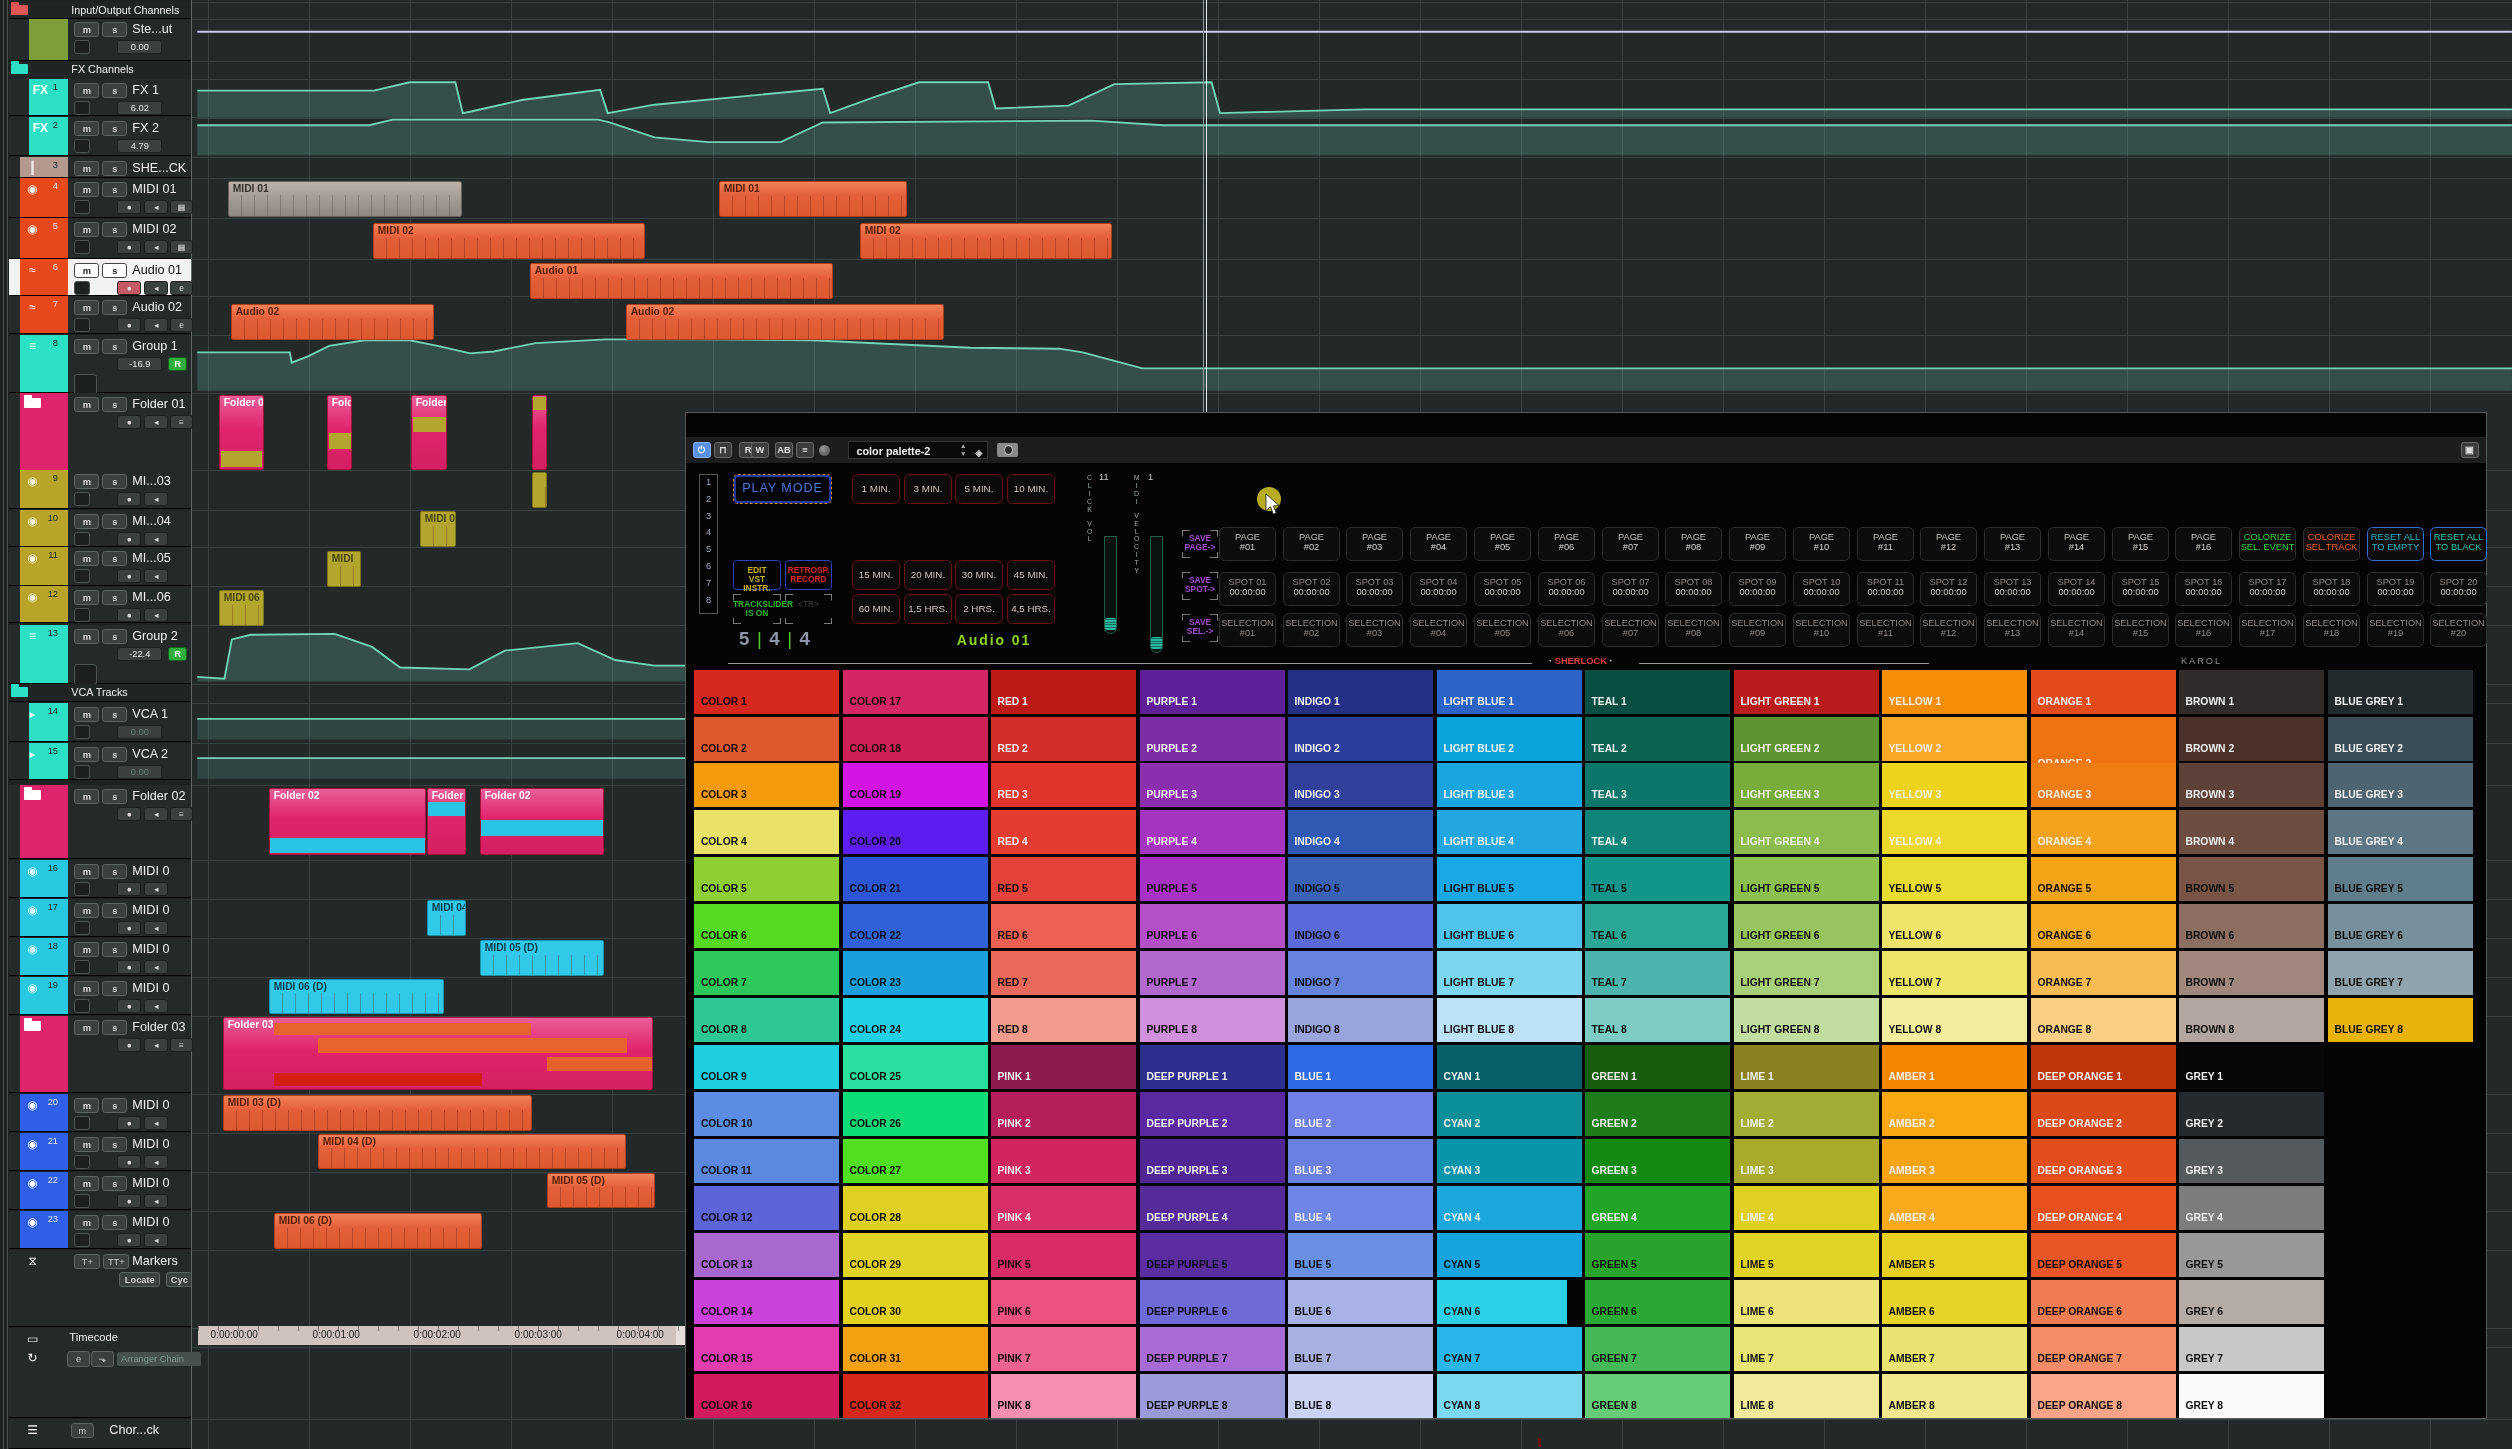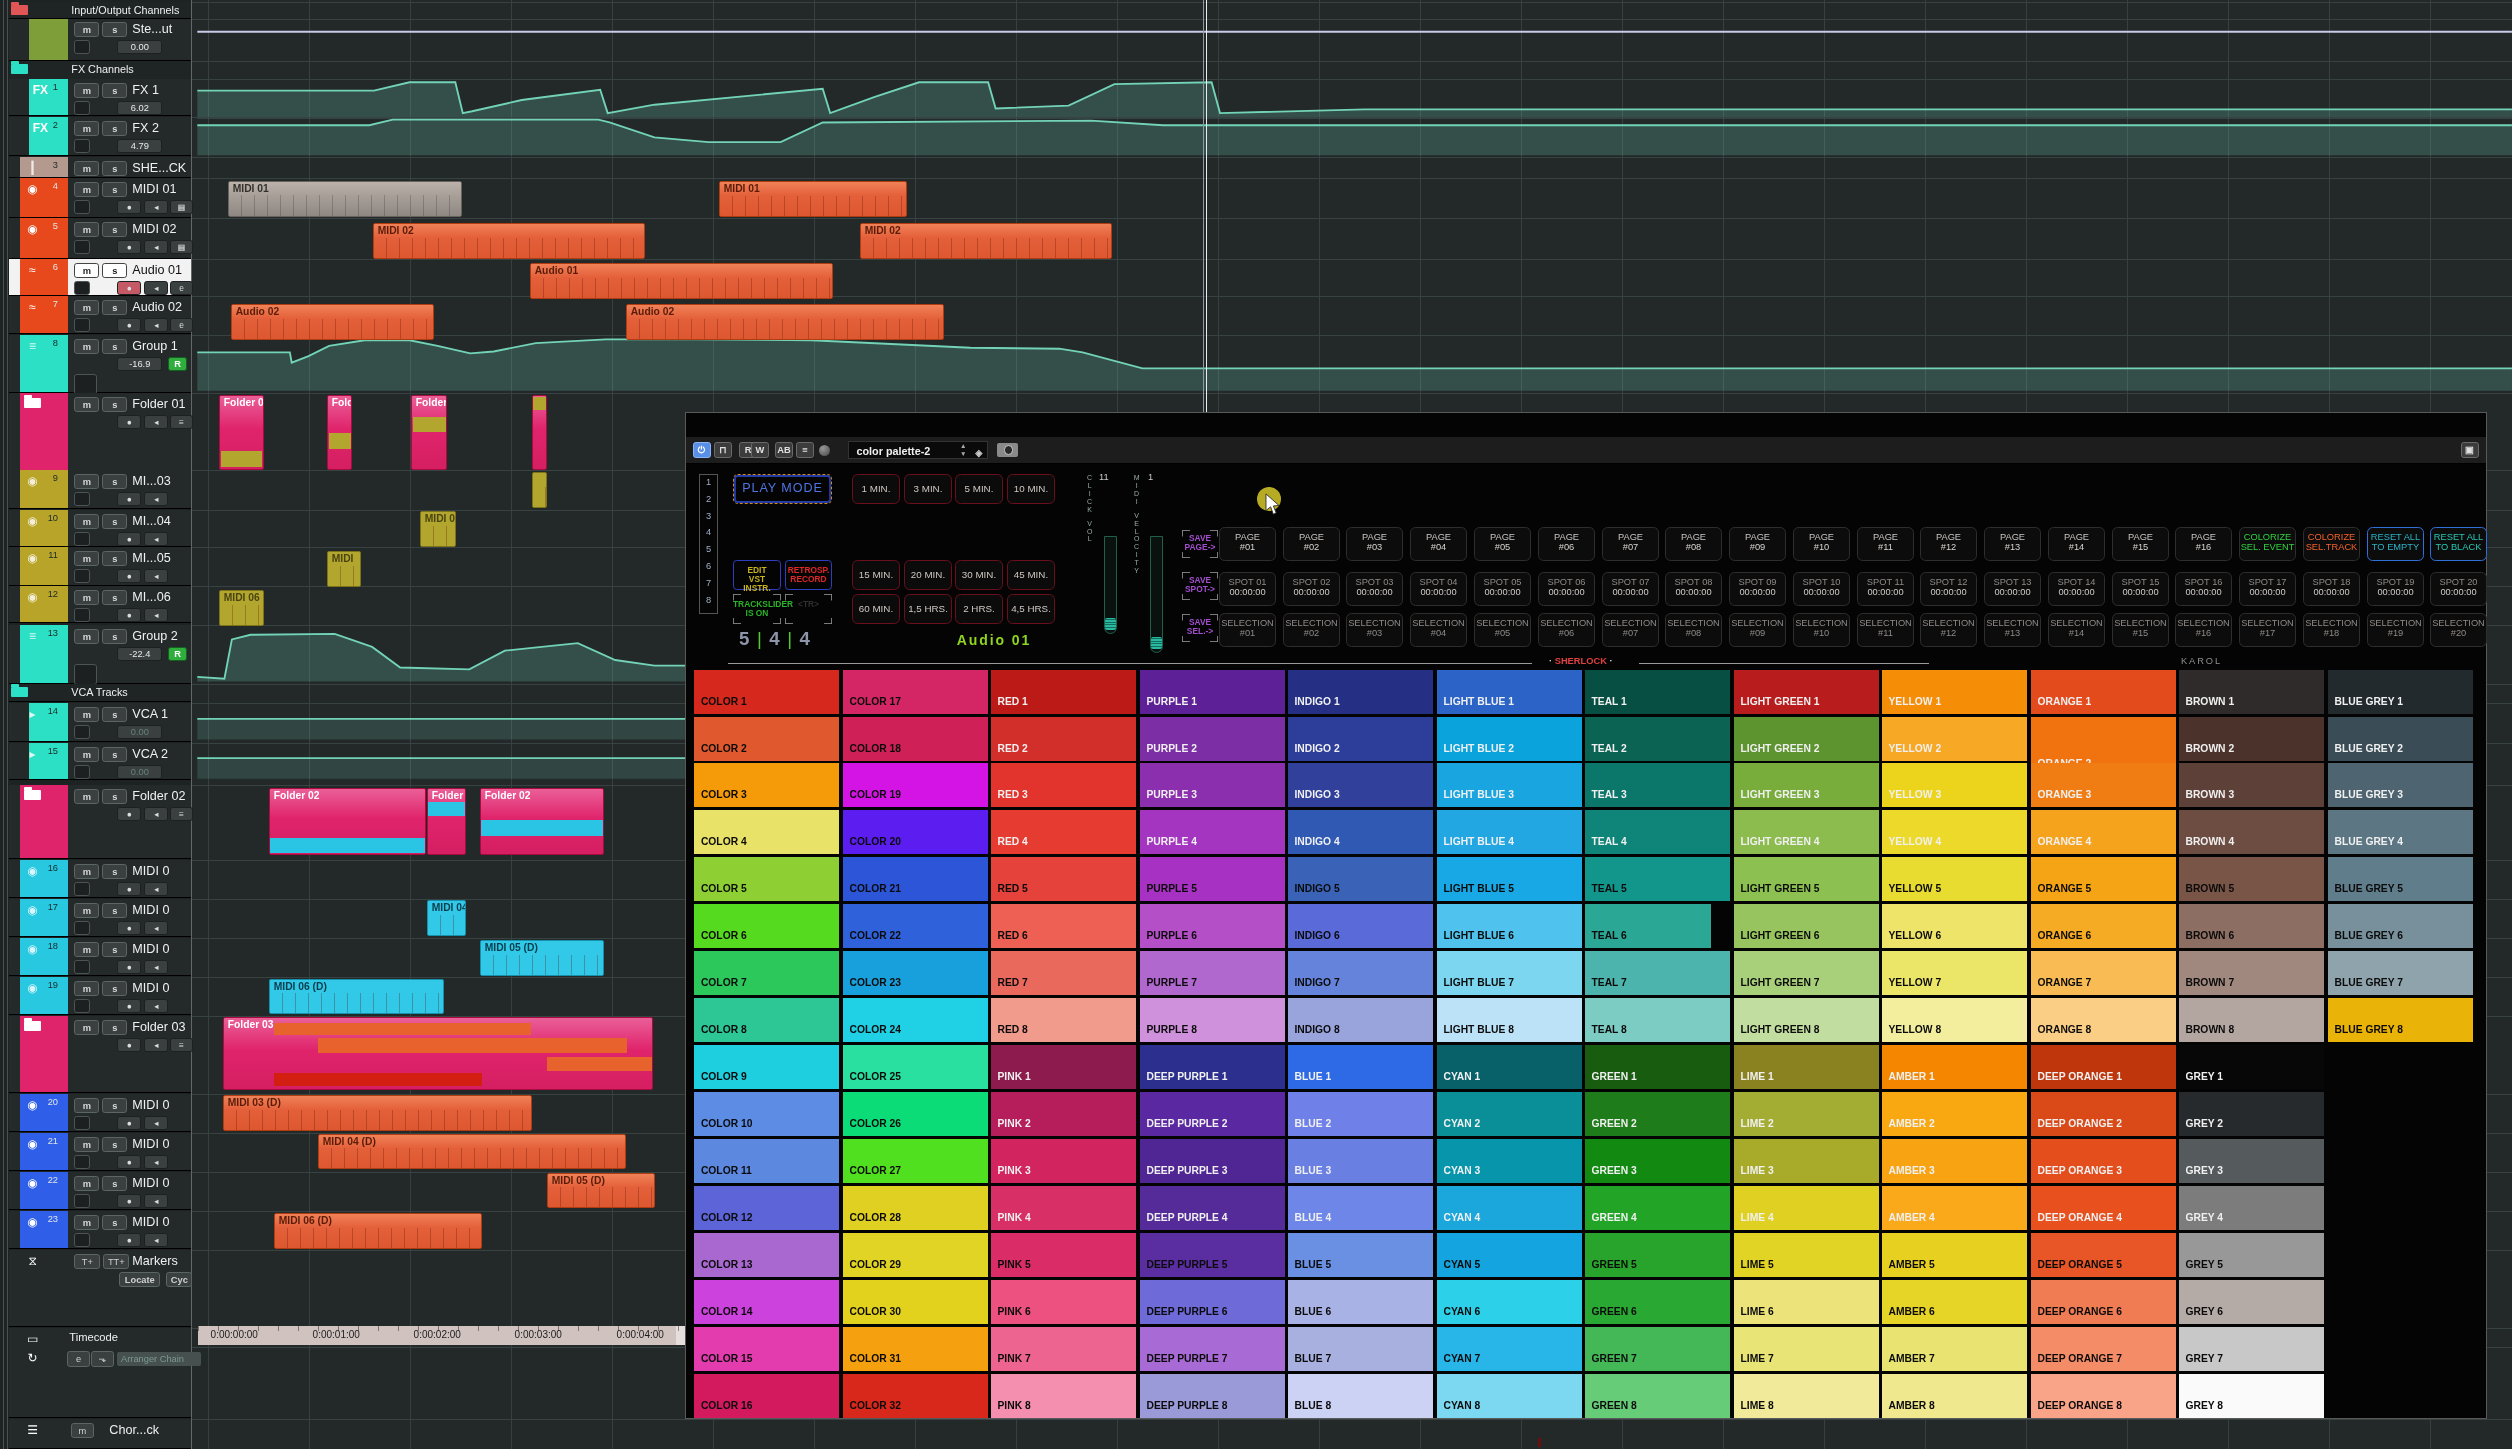--- a/index.html
+++ b/index.html
@@ -647,29 +647,29 @@
         <div class="cell" style="left: 751px; top: 347px; width: 145px; height: 44px; background: rgb(34, 167, 226); color: rgb(240, 240, 240);">LIGHT BLUE 4</div>
         <div class="cell" style="left: 751px; top: 394px; width: 145px; height: 44px; background: rgb(24, 168, 230); color: rgb(11, 11, 11);">LIGHT BLUE 5</div>
         <div class="cell" style="left: 751px; top: 441px; width: 145px; height: 44px; background: rgb(79, 195, 238); color: rgb(11, 11, 11);">LIGHT BLUE 6</div>
         <div class="cell" style="left: 751px; top: 488px; width: 145px; height: 44px; background: rgb(124, 214, 240); color: rgb(11, 11, 11);">LIGHT BLUE 7</div>
         <div class="cell" style="left: 751px; top: 535px; width: 145px; height: 44px; background: rgb(188, 226, 248); color: rgb(11, 11, 11);">LIGHT BLUE 8</div>
         <div class="cell" style="left: 751px; top: 582px; width: 145px; height: 44px; background: rgb(8, 96, 104); color: rgb(240, 240, 240);">CYAN 1</div>
         <div class="cell" style="left: 751px; top: 629px; width: 145px; height: 44px; background: rgb(10, 143, 152); color: rgb(240, 240, 240);">CYAN 2</div>
         <div class="cell" style="left: 751px; top: 676px; width: 145px; height: 44px; background: rgb(7, 149, 172); color: rgb(240, 240, 240);">CYAN 3</div>
         <div class="cell" style="left: 751px; top: 723px; width: 145px; height: 44px; background: rgb(27, 166, 220); color: rgb(240, 240, 240);">CYAN 4</div>
         <div class="cell" style="left: 751px; top: 770px; width: 145px; height: 44px; background: rgb(20, 164, 224); color: rgb(11, 11, 11);">CYAN 5</div>
-        <div class="cell" style="left: 751px; top: 817px; width: 145px; height: 44px; background: rgb(44, 208, 232); color: rgb(11, 11, 11);">CYAN 6</div>
+        <div class="cell" style="left: 751px; top: 817px; width: 130px; height: 44px; background: rgb(44, 208, 232); color: rgb(11, 11, 11);">CYAN 6</div>
         <div class="cell" style="left: 751px; top: 864px; width: 145px; height: 44px; background: rgb(40, 182, 232); color: rgb(11, 11, 11);">CYAN 7</div>
         <div class="cell" style="left: 751px; top: 911px; width: 145px; height: 44px; background: rgb(124, 216, 240); color: rgb(11, 11, 11);">CYAN 8</div>
         <div class="cell" style="left: 899px; top: 207px; width: 145px; height: 44px; background: rgb(7, 79, 66); color: rgb(240, 240, 240);">TEAL 1</div>
         <div class="cell" style="left: 899px; top: 254px; width: 145px; height: 44px; background: rgb(11, 99, 83); color: rgb(240, 240, 240);">TEAL 2</div>
         <div class="cell" style="left: 899px; top: 300px; width: 145px; height: 44px; background: rgb(11, 118, 106); color: rgb(240, 240, 240);">TEAL 3</div>
         <div class="cell" style="left: 899px; top: 347px; width: 145px; height: 44px; background: rgb(14, 133, 120); color: rgb(240, 240, 240);">TEAL 4</div>
         <div class="cell" style="left: 899px; top: 394px; width: 145px; height: 44px; background: rgb(18, 150, 140); color: rgb(11, 11, 11);">TEAL 5</div>
-        <div class="cell" style="left: 899px; top: 441px; width: 126px; height: 44px; background: rgb(42, 168, 149); color: rgb(11, 11, 11);">TEAL 6</div>
+        <div class="cell" style="left: 899px; top: 441px; width: 143px; height: 44px; background: rgb(42, 168, 149); color: rgb(11, 11, 11);">TEAL 6</div>
         <div class="cell" style="left: 899px; top: 488px; width: 145px; height: 44px; background: rgb(76, 180, 172); color: rgb(11, 11, 11);">TEAL 7</div>
         <div class="cell" style="left: 899px; top: 535px; width: 145px; height: 44px; background: rgb(124, 204, 196); color: rgb(11, 11, 11);">TEAL 8</div>
         <div class="cell" style="left: 899px; top: 582px; width: 145px; height: 44px; background: rgb(24, 92, 16); color: rgb(240, 240, 240);">GREEN 1</div>
         <div class="cell" style="left: 899px; top: 629px; width: 145px; height: 44px; background: rgb(30, 125, 26); color: rgb(240, 240, 240);">GREEN 2</div>
         <div class="cell" style="left: 899px; top: 676px; width: 145px; height: 44px; background: rgb(18, 138, 18); color: rgb(240, 240, 240);">GREEN 3</div>
         <div class="cell" style="left: 899px; top: 723px; width: 145px; height: 44px; background: rgb(34, 164, 38); color: rgb(240, 240, 240);">GREEN 4</div>
         <div class="cell" style="left: 899px; top: 770px; width: 145px; height: 44px; background: rgb(40, 164, 44); color: rgb(11, 11, 11);">GREEN 5</div>
         <div class="cell" style="left: 899px; top: 817px; width: 145px; height: 44px; background: rgb(42, 168, 52); color: rgb(11, 11, 11);">GREEN 6</div>
         <div class="cell" style="left: 899px; top: 864px; width: 145px; height: 44px; background: rgb(68, 184, 87); color: rgb(11, 11, 11);">GREEN 7</div>
         <div class="cell" style="left: 899px; top: 911px; width: 145px; height: 44px; background: rgb(102, 204, 120); color: rgb(11, 11, 11);">GREEN 8</div>

